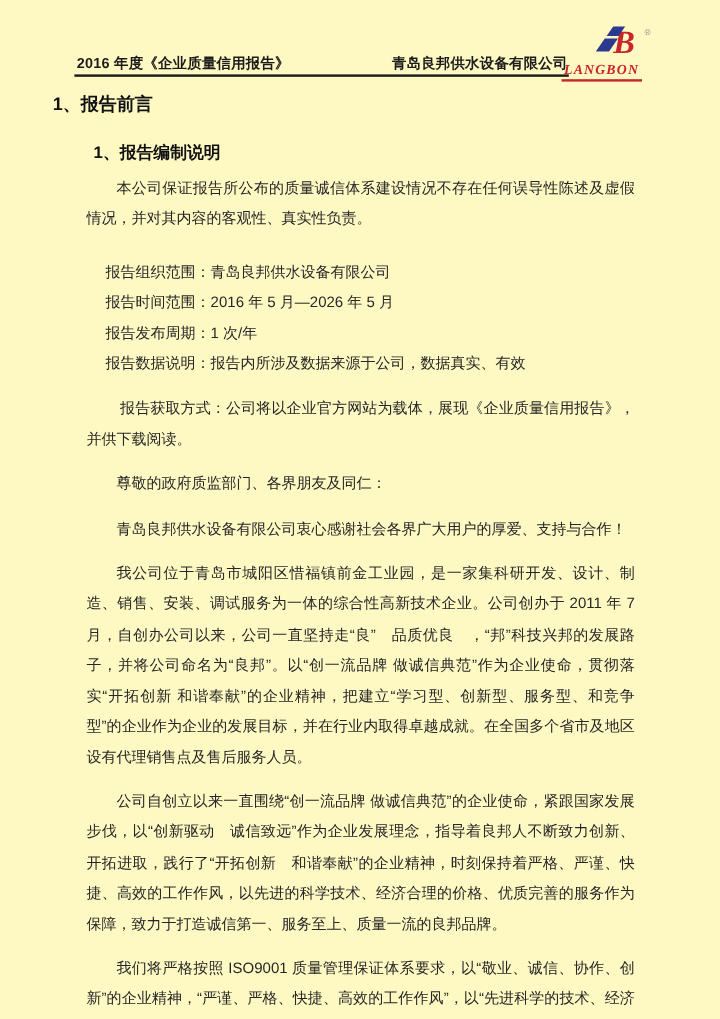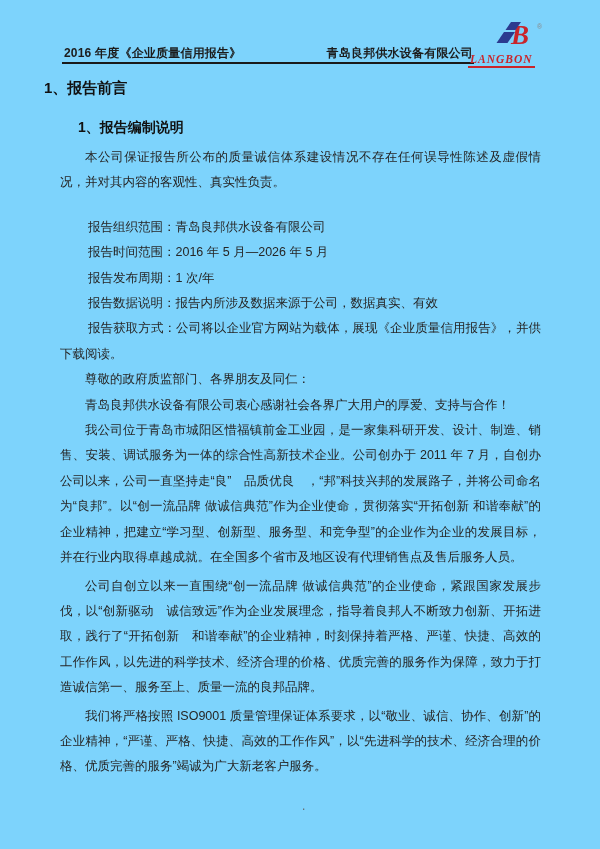--- a/index.html
+++ b/index.html
@@ -5,21 +5,21 @@
   html,body{margin:0;padding:0;}
   body{
     width:600px;height:849px;
     background:#f2f2f2;
     font-family:"Liberation Sans", sans-serif;
     -webkit-font-smoothing:antialiased;
   }
   .page{
     position:relative;
     width:600px;height:849px;
-    background:#7dd3fc;
+    background:#fef9c3;
     overflow:hidden;
     color:#222;
   }
   
   .hdr-left{
     position:absolute;left:64px;top:45px;
     font-size:12px;font-weight:700;color:#1c1c1c;
     letter-spacing:.2px;white-space:nowrap;
   }
   .hdr-right{
@@ -53,21 +53,21 @@
   h1{
     font-family:"Liberation Sans", sans-serif;
     font-size:15px;font-weight:700;color:#111;
     margin:8px 0 10px -16px;line-height:20px;
   }
   h2{
     font-size:14px;font-weight:700;color:#111;
     margin:0 0 0 18px;padding:10px 0 4px 0;line-height:19px;
   }
   h2.second{padding-top:9px;}
-  p{margin:0;text-align:justify;}
+  p{margin:12px;text-align:justify;}
   p.indent{text-indent:2em;}
   p.hang{text-indent:28px;}
   .meta{margin:19px 0 0 28px;}
   .meta-item{white-space:nowrap;}
   .mt3{margin-top:3px;}
   .mt4{margin-top:4px;}
   .stray-dot{
     position:absolute;left:302px;top:799px;
     font-size:12px;color:#666;
   }

